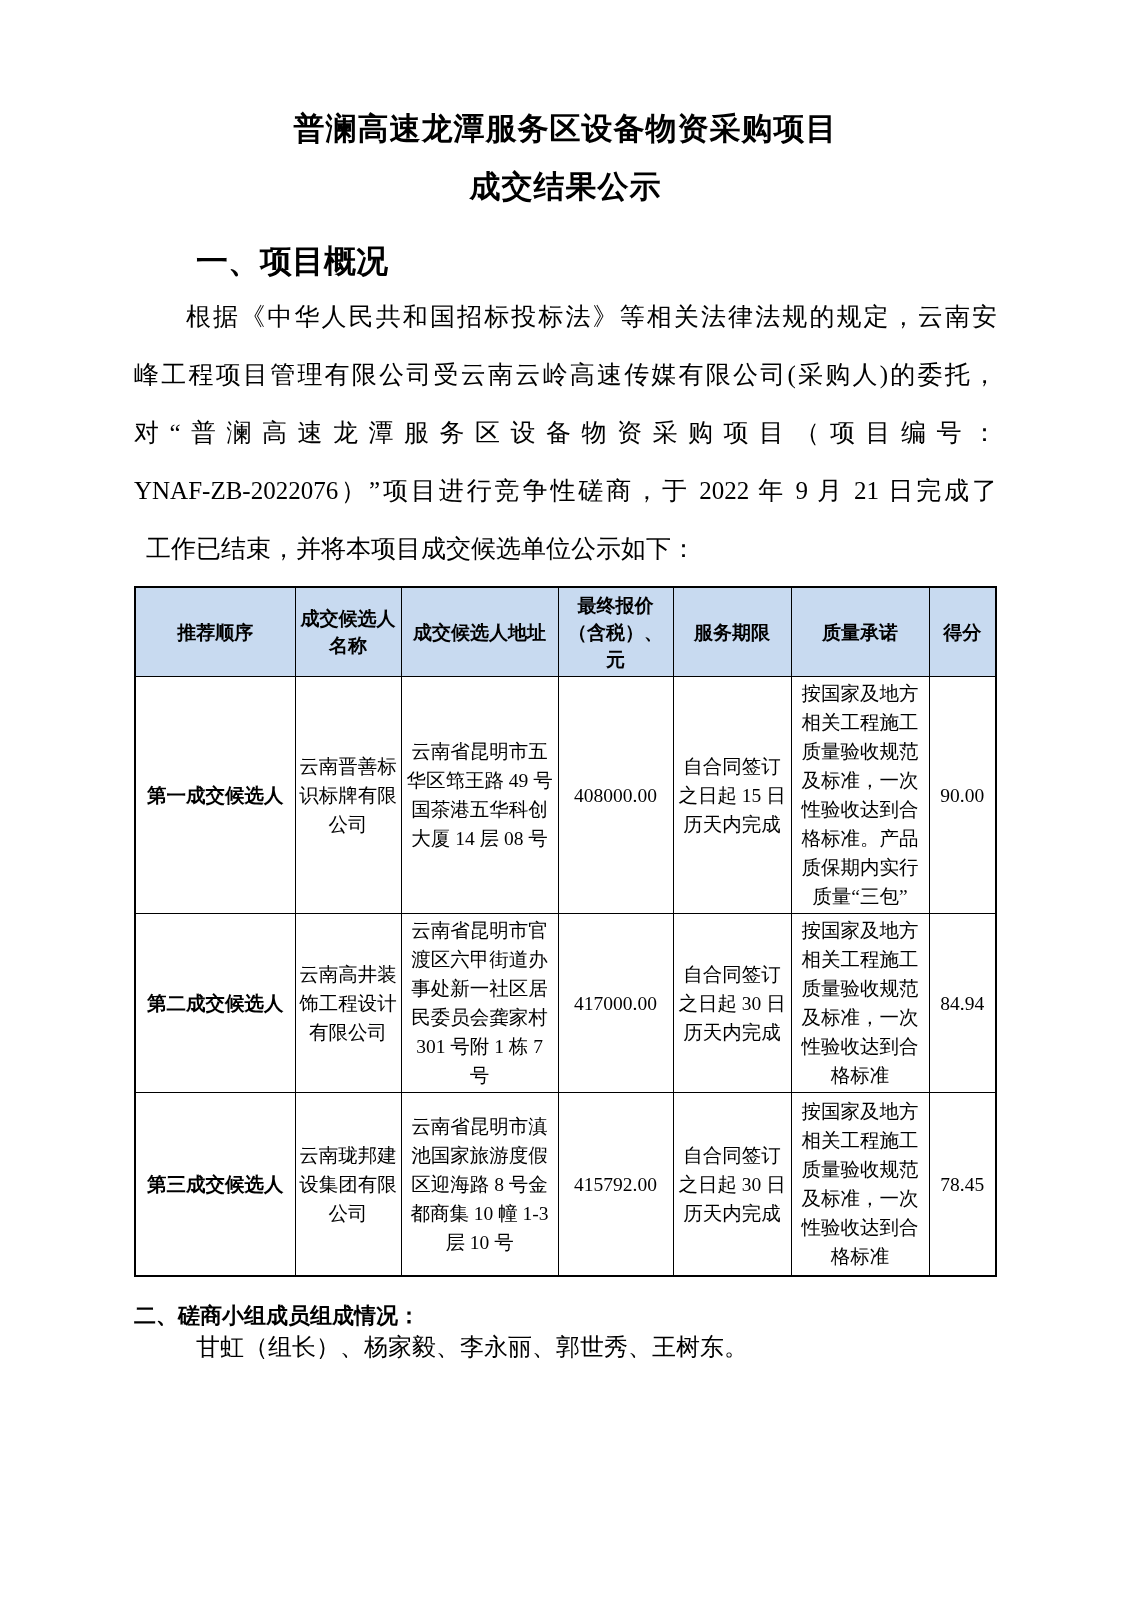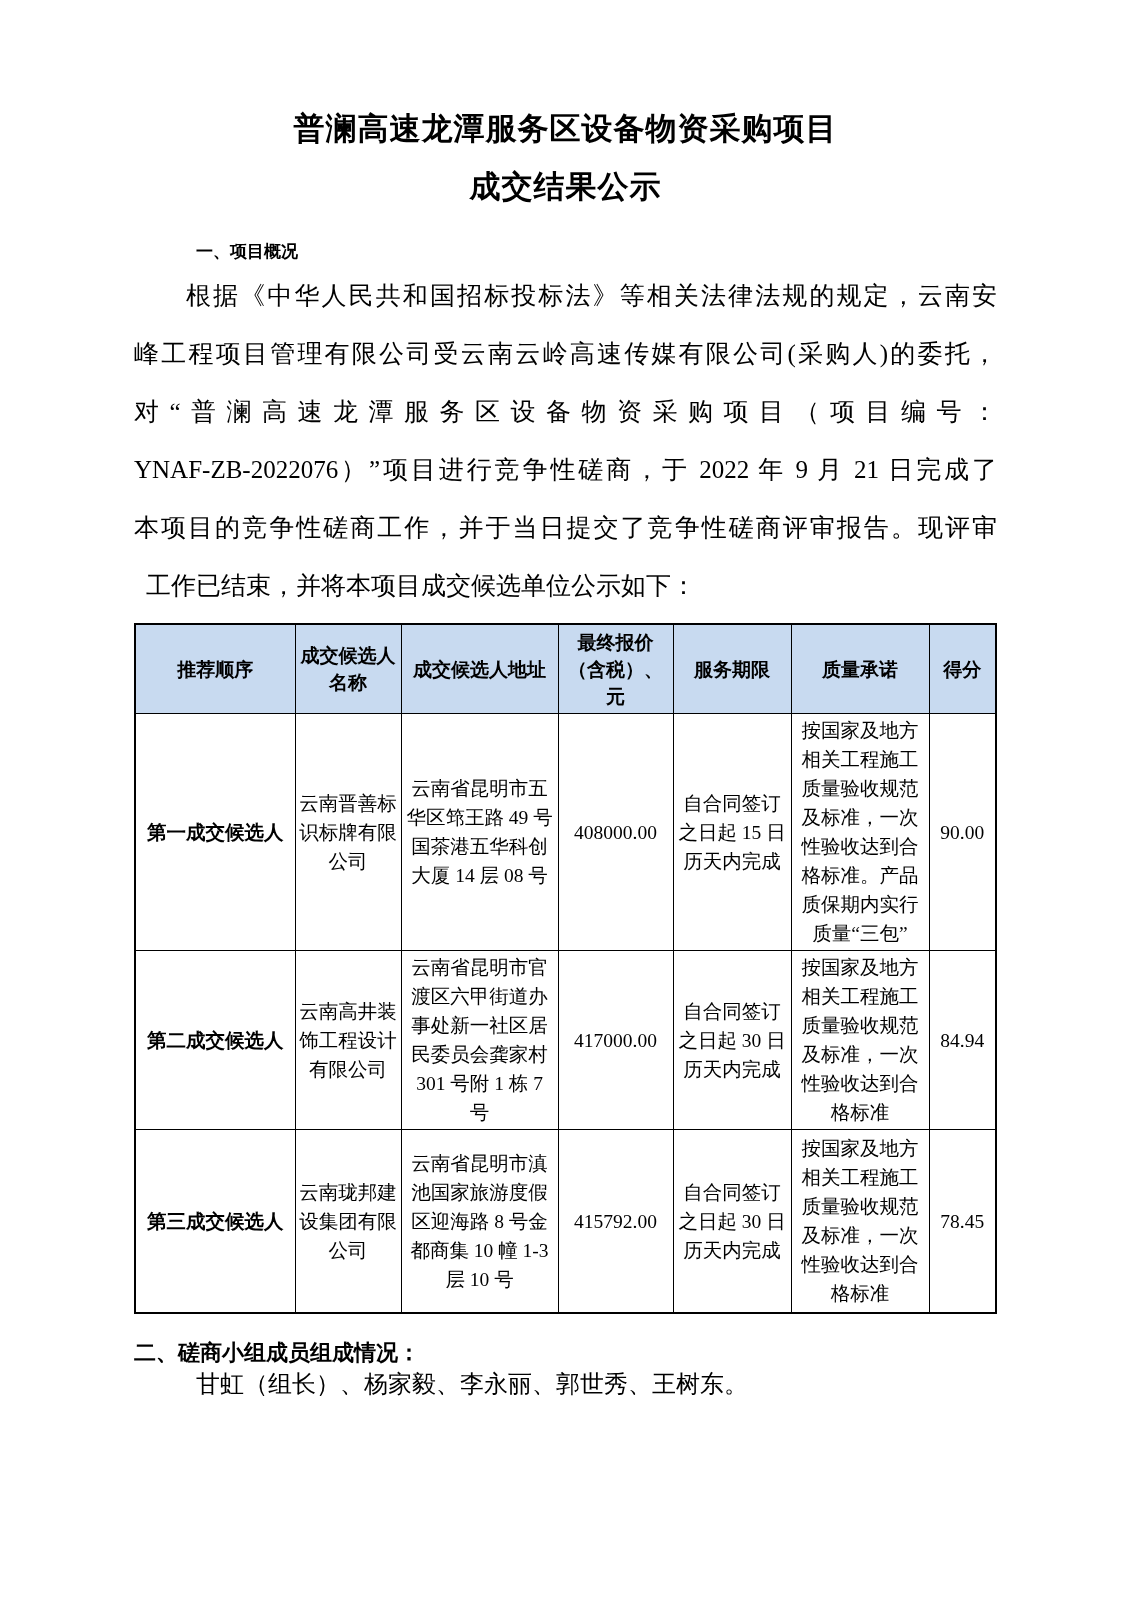--- a/index.html
+++ b/index.html
@@ -19,21 +19,21 @@
     font-weight: bold;
     font-size: 31px;
     line-height: 38px;
     text-align: center;
     letter-spacing: 1px;
     margin: 0 0 20px 0;
   }
   .h1 {
     font-family: "Liberation Sans", sans-serif;
     font-weight: bold;
-    font-size: 17px;
+    font-size: 32px;
     padding-left: 62px;
     margin: 34px 0 0 0;
   }
   .para { margin-top: 4px; }
   .pline {
     font-size: 25px;
     line-height: 58px;
     height: 58px;
     white-space: nowrap;
     text-align: justify;
@@ -99,21 +99,20 @@
   <div class="doc-title">普澜高速龙潭服务区设备物资采购项目</div>
   <div class="doc-title">成交结果公示</div>
 
   <div class="h1">一、项目概况</div>
 
   <div class="para">
     <div class="pline indent">根据《中华人民共和国招标投标法》等相关法律法规的规定，云南安</div>
     <div class="pline">峰工程项目管理有限公司受云南云岭高速传媒有限公司(采购人)的委托，</div>
     <div class="pline">对“普澜高速龙潭服务区设备物资采购项目（项目编号：</div>
     <div class="pline">YNAF-ZB-2022076）”项目进行竞争性磋商，于 2022 年 9 月 21 日完成了</div>
-    <div class="pline">本项目的竞争性磋商工作，并于当日提交了竞争性磋商评审报告。现评审</div>
     <div class="pline last">工作已结束，并将本项目成交候选单位公示如下：</div>
   </div>
 
   <table class="results">
     <colgroup>
       <col style="width:160px">
       <col style="width:106px">
       <col style="width:157px">
       <col style="width:115px">
       <col style="width:118px">

